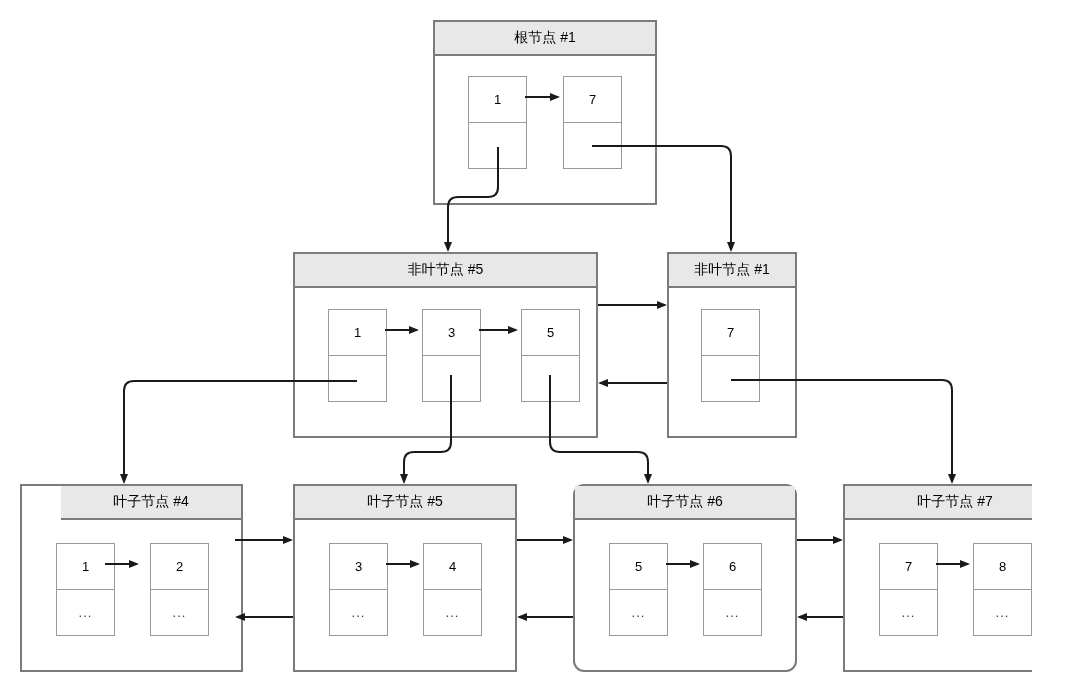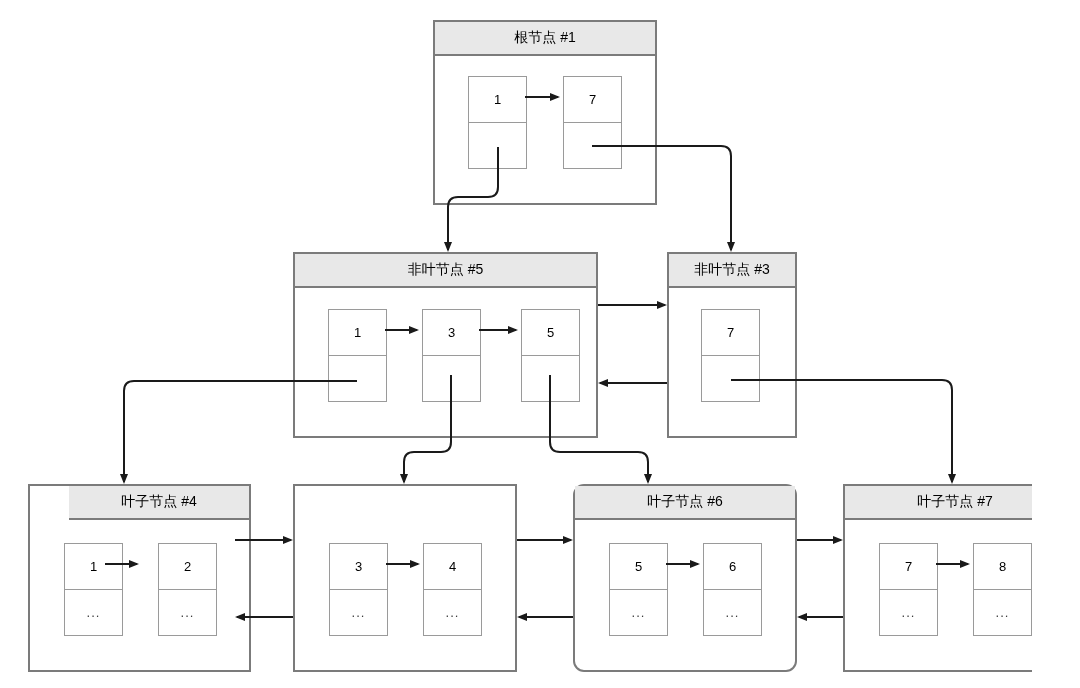--- a/index.html
+++ b/index.html
@@ -63,42 +63,43 @@
             <div class="cell-key">3</div>
             <div class="cell-pointer"></div>
           </div>
           <div class="cell" style="left: 226px; top: 21px; width: 59px; height: 93px;">
             <div class="cell-key">5</div>
             <div class="cell-pointer"></div>
           </div>
         </div>
       </div>
       <div class="node" style="left: 667px; top: 252px; width: 130px; height: 186px;">
-        <div class="node-title">非叶节点 #3</div>
+        <div class="node-title">非叶节点 #1</div>
         <div class="node-body">
           <div class="cell" style="left: 32px; top: 21px; width: 59px; height: 93px;">
             <div class="cell-key">7</div>
             <div class="cell-pointer"></div>
           </div>
         </div>
       </div>
-      <div class="node" style="left: 28px; top: 484px; width: 223px; height: 188px; padding-left: 39px;">
+      <div class="node" style="left: 20px; top: 484px; width: 223px; height: 188px; padding-left: 39px;">
         <div class="node-title">叶子节点 #4</div>
         <div class="node-body">
           <div class="cell" style="left: 34px; top: 23px; width: 59px; height: 93px;">
             <div class="cell-key">1</div>
             <div class="cell-pointer">...</div>
           </div>
           <div class="cell" style="left: 128px; top: 23px; width: 59px; height: 93px;">
             <div class="cell-key">2</div>
             <div class="cell-pointer">...</div>
           </div>
         </div>
       </div>
       <div class="node" style="left: 293px; top: 484px; width: 224px; height: 188px;">
+        <div class="node-title">叶子节点 #5</div>
         <div class="node-body">
           <div class="cell" style="left: 34px; top: 23px; width: 59px; height: 93px;">
             <div class="cell-key">3</div>
             <div class="cell-pointer">...</div>
           </div>
           <div class="cell" style="left: 128px; top: 23px; width: 59px; height: 93px;">
             <div class="cell-key">4</div>
             <div class="cell-pointer">...</div>
           </div>
         </div>

